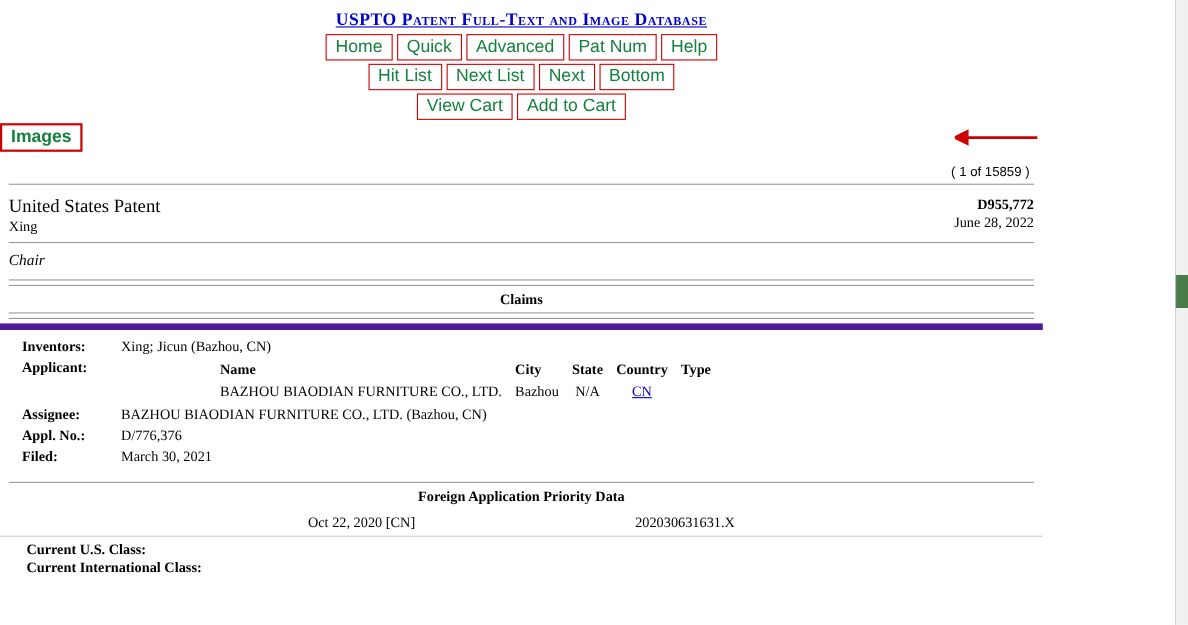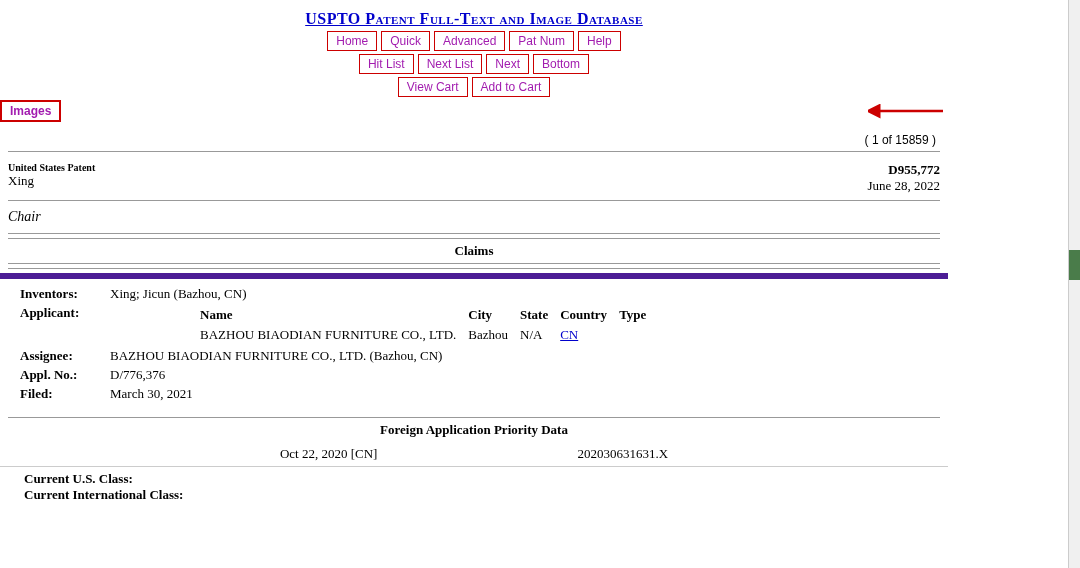--- a/index.html
+++ b/index.html
@@ -29,24 +29,24 @@
       letter-spacing: 0.5px;
     }
     .nav-row {
       display: flex;
       justify-content: center;
       gap: 4px;
       margin: 3px 0;
     }
     .nav-btn {
       border: 1px solid #c00;
-      color: #a21caf;
+      color: #15803d;
       background: #fff;
       padding: 2px 8px;
-      font-size: 12px;
+      font-size: 16px;
       cursor: pointer;
       font-family: Arial, sans-serif;
       text-decoration: none;
       display: inline-block;
     }
     .nav-btn.highlighted {
       border: 2px solid #c00;
       font-weight: bold;
     }
     .record-count {
@@ -60,22 +60,22 @@
       border: none;
       border-top: 1px solid #999;
       margin: 4px 8px;
     }
     .patent-header {
       display: flex;
       justify-content: space-between;
       padding: 6px 8px 2px 8px;
     }
     .patent-left .patent-type {
-      font-weight: bold;
-      font-size: 10px;
+      font-weight: normal;
+      font-size: 17px;
     }
     .patent-left .inventor-name {
       font-size: 13px;
     }
     .patent-right {
       text-align: right;
     }
     .patent-number {
       font-size: 13px;
       font-weight: bold;
@@ -129,21 +129,21 @@
     }
     .applicant-table th {
       font-weight: bold;
       font-size: 13px;
       padding: 2px 12px 2px 0;
       text-align: left;
     }
     .applicant-table td {
       font-size: 13px;
       padding: 2px 12px 2px 0;
-      text-align: left;
+      text-align: center;
       margin-left: 40px;
     }
     .cn-link {
       color: #00c;
       text-decoration: underline;
     }
     .foreign-section {
       margin: 8px 8px 0 8px;
       border-top: 1px solid #999;
     }

